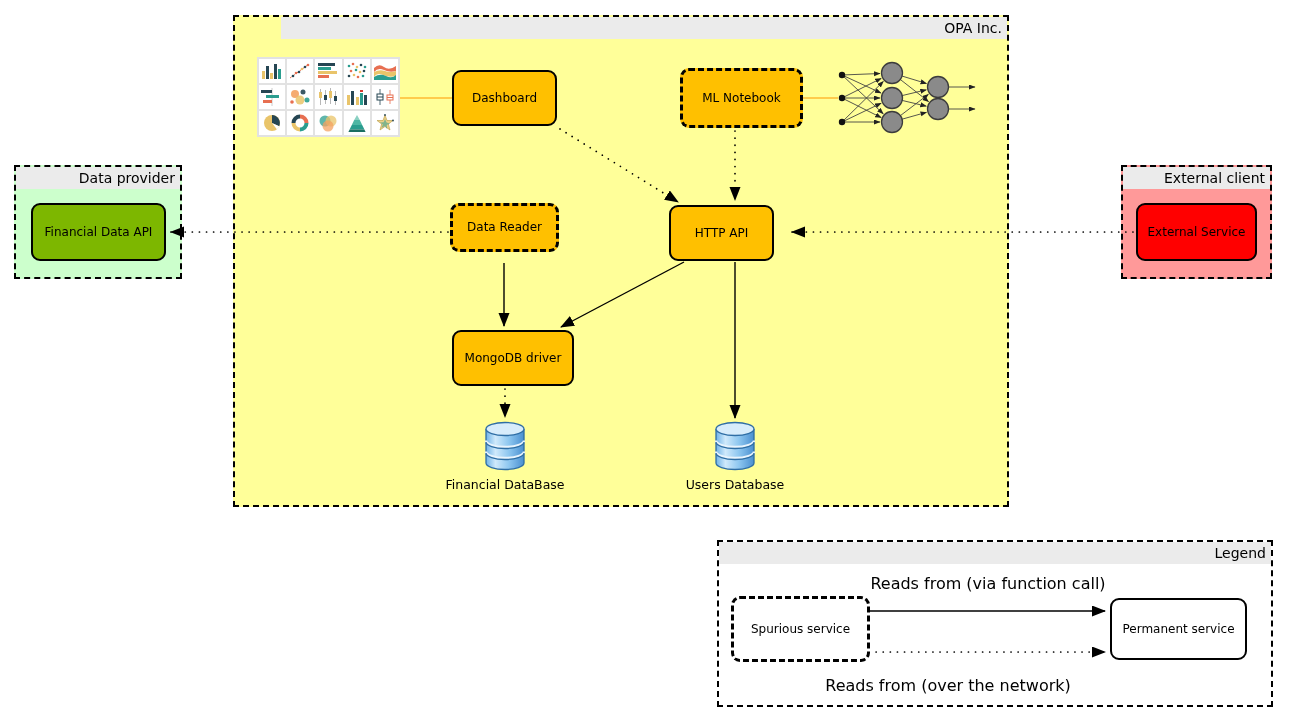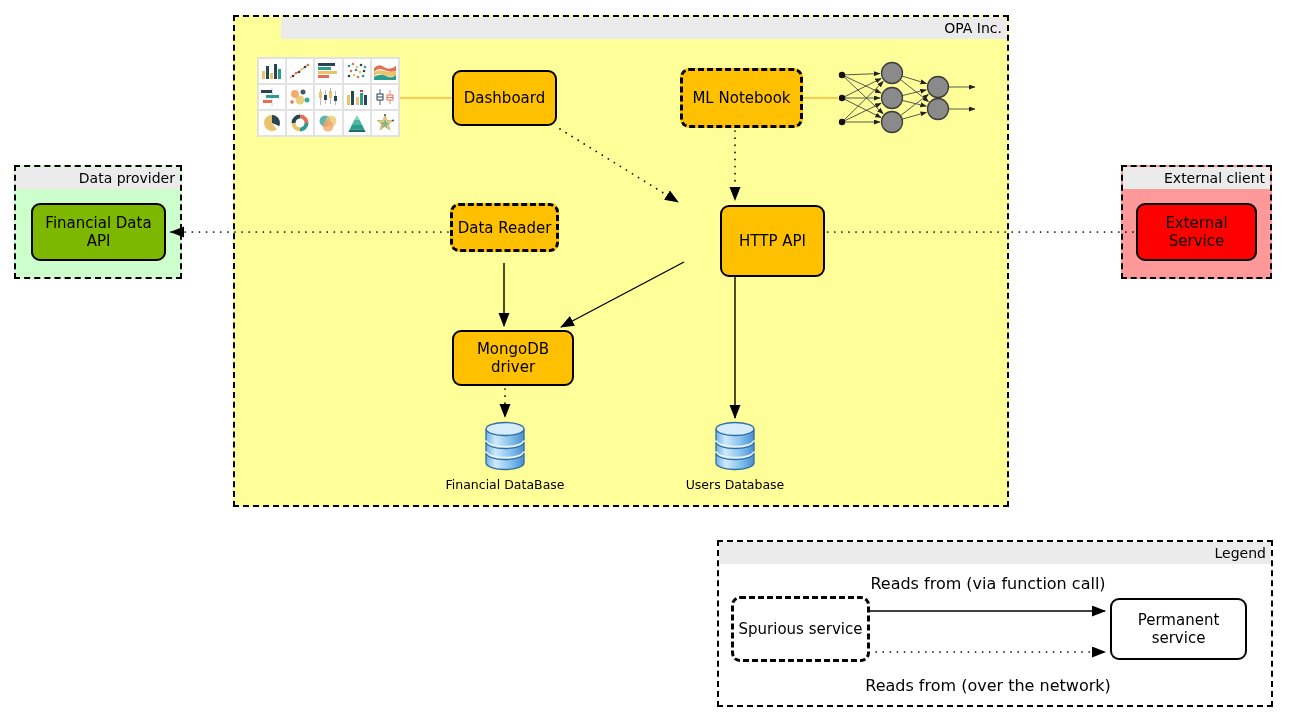--- a/index.html
+++ b/index.html
@@ -21,28 +21,28 @@
   .legend{left:717px;top:540px;width:556px;height:167px;background:#fff;}
   
   .overlay{position:absolute;left:0;top:0;width:1289px;height:722px;z-index:2;pointer-events:none;}
   .edge-dot{stroke:#000;stroke-width:1.7;stroke-dasharray:0.1 7;stroke-linecap:round;fill:none;}
   .edge-sol{stroke:#000;stroke-width:1.4;fill:none;}
   .edge-orange{stroke:var(--connector-orange,#ff9800);stroke-width:1.2;fill:none;}
   
   .node{
     position:absolute;z-index:3;border-radius:9px;
     display:flex;align-items:center;justify-content:center;
-    font-size:15px;text-align:center;line-height:1.2;
+    font-size:12px;text-align:center;line-height:1.2;
   }
   .orange{background:var(--service-orange,#ffc000);border:2px solid #000;}
   .dashed{border:3px dashed #000;}
   .n-dashboard{left:452px;top:70px;width:105px;height:56px;}
   .n-mlnotebook{left:680px;top:68px;width:123px;height:60px;}
   .n-datareader{left:450px;top:203px;width:109px;height:49px;}
-  .n-httpapi{left:720px;top:205px;width:105px;height:72px;}
+  .n-httpapi{left:669px;top:205px;width:105px;height:56px;}
   .n-mongodb{left:452px;top:330px;width:122px;height:56px;}
   .n-financialapi{left:31px;top:203px;width:135px;height:58px;background:var(--green-api,#7db700);border:2px solid #000;}
   .n-externalservice{left:1136px;top:203px;width:121px;height:58px;background:var(--red-service,#ff0000);border:2px solid #000;}
   .n-spurious{left:731px;top:596px;width:139px;height:66px;background:#fff;border:3px dashed #000;}
   .n-permanent{left:1110px;top:598px;width:137px;height:62px;background:#fff;border:2px solid #000;}
   
   .charts-grid{
     position:absolute;left:257px;top:57px;width:143px;height:80px;z-index:3;
     background:#e2e2e2;display:grid;grid-template-columns:repeat(5,1fr);
     grid-template-rows:repeat(3,1fr);gap:2px;padding:2px;
@@ -51,21 +51,21 @@
   .nn{position:absolute;left:835px;top:52px;z-index:3;}
   .db{position:absolute;z-index:3;}
   .db-financial{left:483px;top:421px;}
   .db-users{left:713px;top:421px;}
   .db-label{position:absolute;z-index:3;width:160px;text-align:center;font-size:12.5px;}
   .db-label-financial{left:425px;top:477px;}
   .db-label-users{left:655px;top:477px;}
   
   .legend-edge-label{position:absolute;z-index:3;width:300px;text-align:center;font-size:16px;}
   .lab-solid{left:838px;top:574px;}
-  .lab-dotted{left:838px;top:676px;}
+  .lab-dotted{left:798px;top:676px;}
 </style>
 </head>
 <body>
 
 <div class="canvas">
 
   <section class="cluster opa">
     <div class="cluster-title">OPA Inc.</div>
   </section>
   <section class="cluster data-provider">

